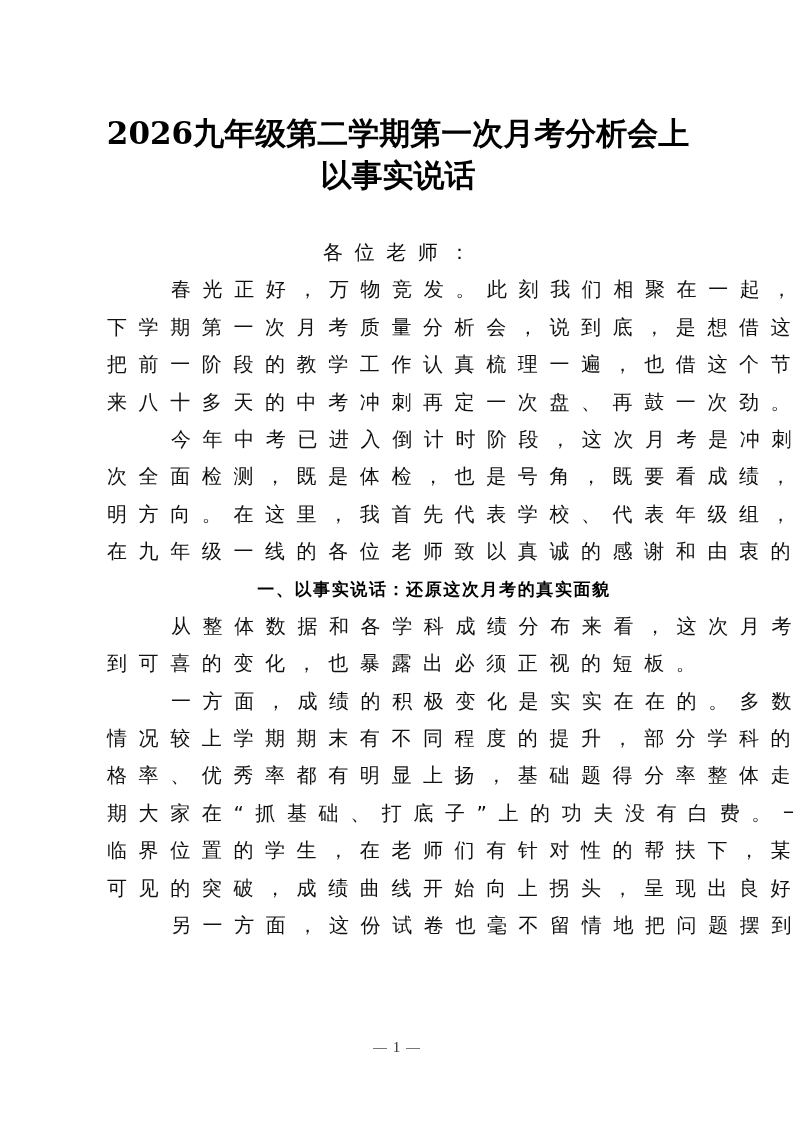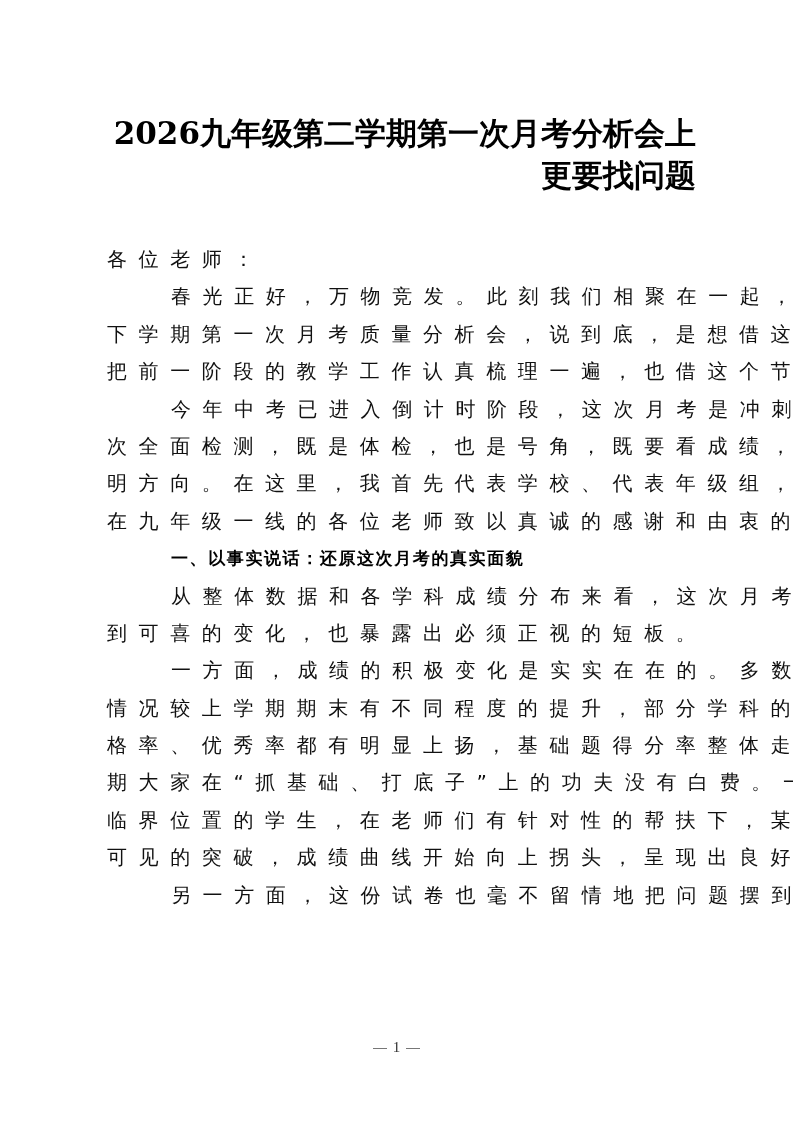--- a/index.html
+++ b/index.html
@@ -21,37 +21,38 @@
       width: 793px;
       height: 1122px;
       background: #ffffff;
     }
     .title {
       position: absolute;
       left: 100px;
       top: 112px;
       width: 596px;
       margin: 0;
-      text-align: right;
+      text-align: center;
       font-family: "DejaVu Serif", "Liberation Serif", serif;
       font-weight: bold;
       font-size: 31px;
       line-height: 42px;
       letter-spacing: 0px;
       color: #000;
     }
     .title span {
       display: block;
       white-space: nowrap;
     }
     .body {
       position: absolute;
       left: 107px;
-      top: 241px;
+      top: 234px;
       width: 590px;
+      text-align: center;
     }
     .line {
       display: block;
       height: 37.4px;
       line-height: 37.4px;
       font-family: "DejaVu Sans", "Liberation Sans", sans-serif;
       font-size: 20px;
       letter-spacing: 11.6px;
       white-space: nowrap;
       color: #111;
@@ -85,28 +86,29 @@
       vertical-align: middle;
       margin: 0 6px;
     }
   </style>
 </head>
 <body>
 
 <div class="page">
   <h1 class="title">
     <span>2026九年级第二学期第一次月考分析会上</span>
-    <span>更要找问题</span>
+    <span>以事实说话</span>
   </h1>
 
   <div class="body">
     <span class="line">各位老师：</span>
     <span class="line indent">春光正好，万物竞发。此刻我们相聚在一起，召开九年级</span>
     <span class="line">下学期第一次月考质量分析会，说到底，是想借这面“镜子”，</span>
     <span class="line">把前一阶段的教学工作认真梳理一遍，也借这个节点，为接下</span>
+    <span class="line">来八十多天的中考冲刺再定一次盘、再鼓一次劲。</span>
     <span class="line indent">今年中考已进入倒计时阶段，这次月考是冲刺阶段的第一</span>
     <span class="line">次全面检测，既是体检，也是号角，既要看成绩，更要找问题、</span>
     <span class="line">明方向。在这里，我首先代表学校、代表年级组，向一直奋战</span>
     <span class="line">在九年级一线的各位老师致以真诚的感谢和由衷的敬意！</span>
     <span class="line indent heading">一、以事实说话：还原这次月考的真实面貌</span>
     <span class="line indent">从整体数据和各学科成绩分布来看，这次月考既让我们看</span>
     <span class="line">到可喜的变化，也暴露出必须正视的短板。</span>
     <span class="line indent">一方面，成绩的积极变化是实实在在的。多数班级的总体</span>
     <span class="line">情况较上学期期末有不同程度的提升，部分学科的平均分、及</span>
     <span class="line">格率、优秀率都有明显上扬，基础题得分率整体走高，说明前</span>

